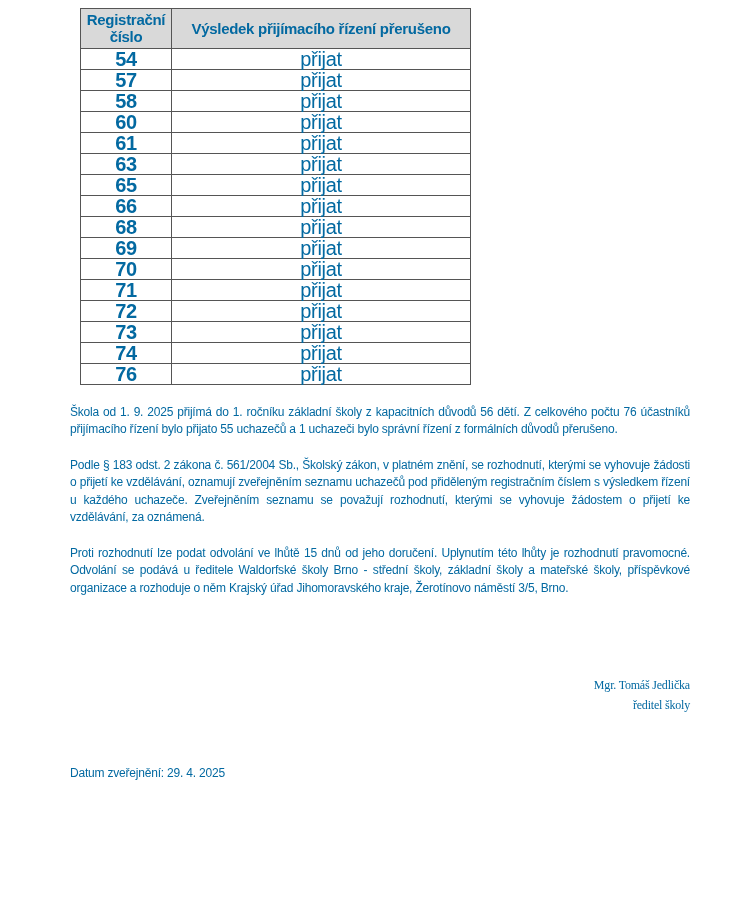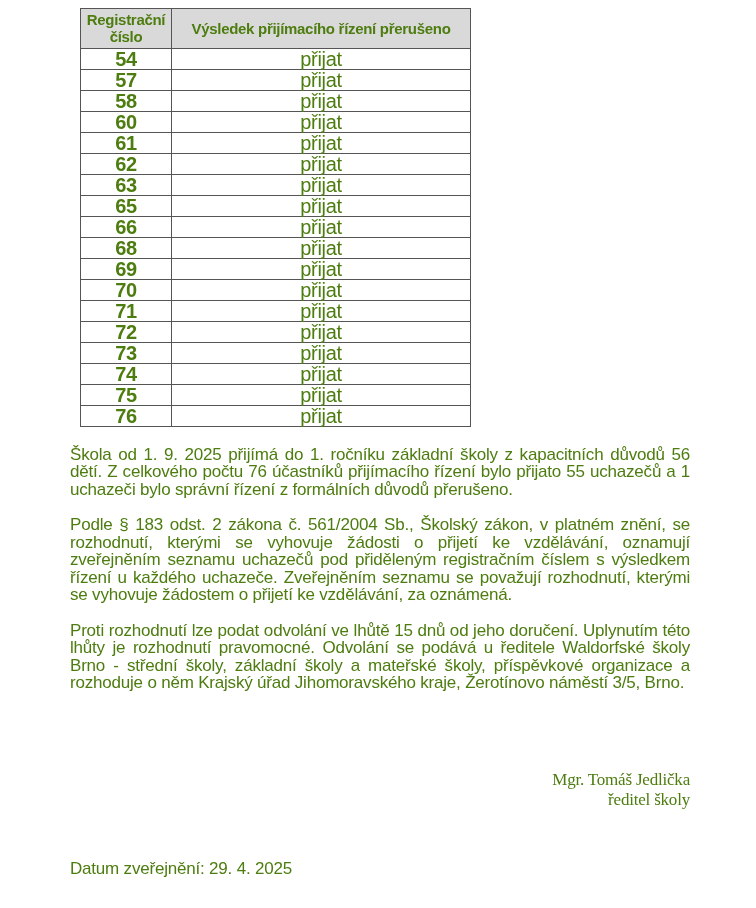--- a/index.html
+++ b/index.html
@@ -1,21 +1,21 @@
 <!DOCTYPE html>
 <html lang="cs"><head>
 <meta charset="utf-8">
 <style>
   html, body { margin: 0; padding: 0; background: #ffffff; }
   .page {
     position: relative;
     width: 756px;
     height: 908px;
     background: #ffffff;
-    color: #4d7c0f;
+    color: #0369a1;
     font-family: "Liberation Sans", "DejaVu Sans", sans-serif;
     overflow: hidden;
     box-sizing: border-box;
   }
   table.results-table {
     border-collapse: collapse;
     margin: 8px 0 0 80px;
     table-layout: fixed;
   }
   .results-table th, .results-table td {
@@ -37,21 +37,21 @@
     height: 20px;
     font-size: 20px;
     text-align: center;
     vertical-align: middle;
     padding: 0 3px;
     line-height: 1.0;
   }
   td.cell-reg { font-weight: bold; }
   .text-block {
     margin: 19px 66px 16px 70px;
-    font-size: 17px;
+    font-size: 12px;
     line-height: 17.5px;
     text-align: justify;
     letter-spacing: -0.2px;
   }
   .text-block p { margin: 0 0 18px 0; }
   .signature {
     margin-top: 78px;
     line-height: 20px;
     text-align: right;
     font-family: Liberation Serif, serif;
@@ -88,24 +88,20 @@
         </tr>
         <tr>
           <td class="cell-reg">60</td>
           <td class="cell-res">přijat</td>
         </tr>
         <tr>
           <td class="cell-reg">61</td>
           <td class="cell-res">přijat</td>
         </tr>
         <tr>
-          <td class="cell-reg">62</td>
-          <td class="cell-res">přijat</td>
-        </tr>
-        <tr>
           <td class="cell-reg">63</td>
           <td class="cell-res">přijat</td>
         </tr>
         <tr>
           <td class="cell-reg">65</td>
           <td class="cell-res">přijat</td>
         </tr>
         <tr>
           <td class="cell-reg">66</td>
           <td class="cell-res">přijat</td>
@@ -132,24 +128,20 @@
         </tr>
         <tr>
           <td class="cell-reg">73</td>
           <td class="cell-res">přijat</td>
         </tr>
         <tr>
           <td class="cell-reg">74</td>
           <td class="cell-res">přijat</td>
         </tr>
         <tr>
-          <td class="cell-reg">75</td>
-          <td class="cell-res">přijat</td>
-        </tr>
-        <tr>
           <td class="cell-reg">76</td>
           <td class="cell-res">přijat</td>
         </tr>
       </tbody>
   </table>
 
   <div class="text-block">
     <p>Škola od 1. 9. 2025 přijímá do 1. ročníku základní školy z kapacitních důvodů 56 dětí. Z celkového počtu 76 účastníků přijímacího řízení bylo přijato 55 uchazečů a 1 uchazeči bylo správní řízení z formálních důvodů přerušeno.</p>
     <p>Podle § 183 odst. 2 zákona č. 561/2004 Sb., Školský zákon, v platném znění, se rozhodnutí, kterými se vyhovuje žádosti o přijetí ke vzdělávání, oznamují zveřejněním seznamu uchazečů pod přiděleným registračním číslem s výsledkem řízení u každého uchazeče. Zveřejněním seznamu se považují rozhodnutí, kterými se vyhovuje žádostem o přijetí ke vzdělávání, za oznámená.</p>
     <p>Proti rozhodnutí lze podat odvolání ve lhůtě 15 dnů od jeho doručení. Uplynutím této lhůty je rozhodnutí pravomocné. Odvolání se podává u ředitele Waldorfské školy Brno - střední školy, základní školy a mateřské školy, příspěvkové organizace a rozhoduje o něm Krajský úřad Jihomoravského kraje, Žerotínovo náměstí 3/5, Brno.</p>

